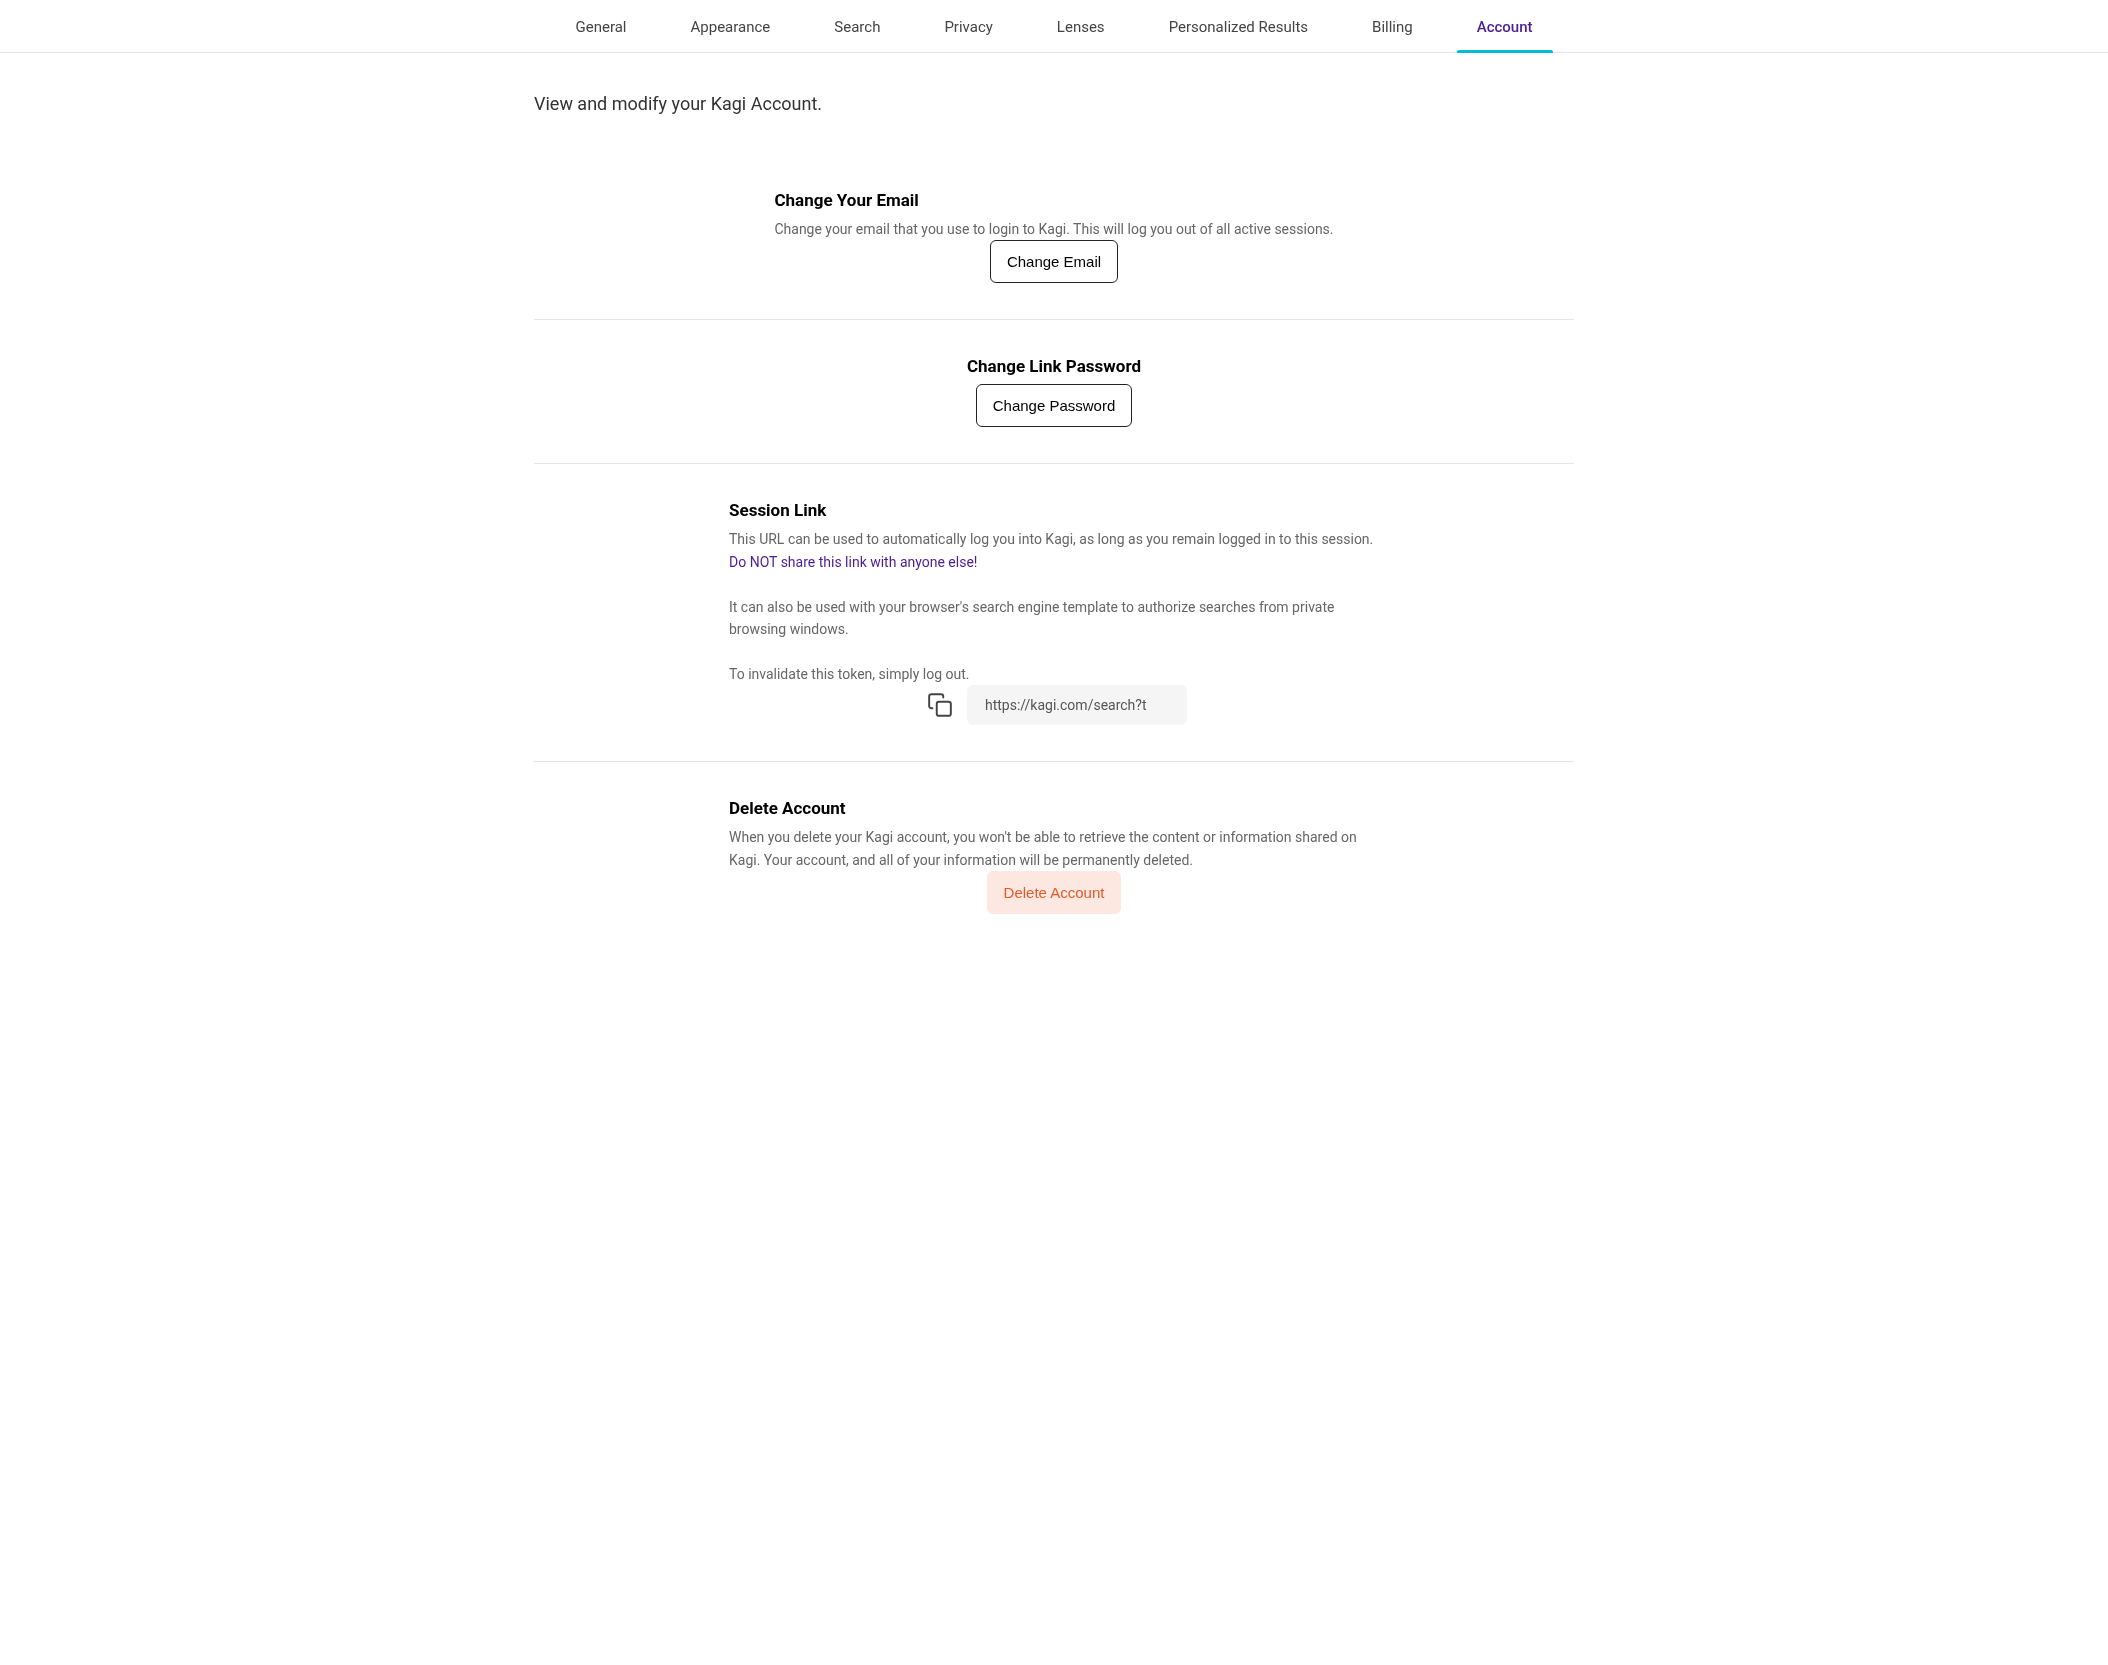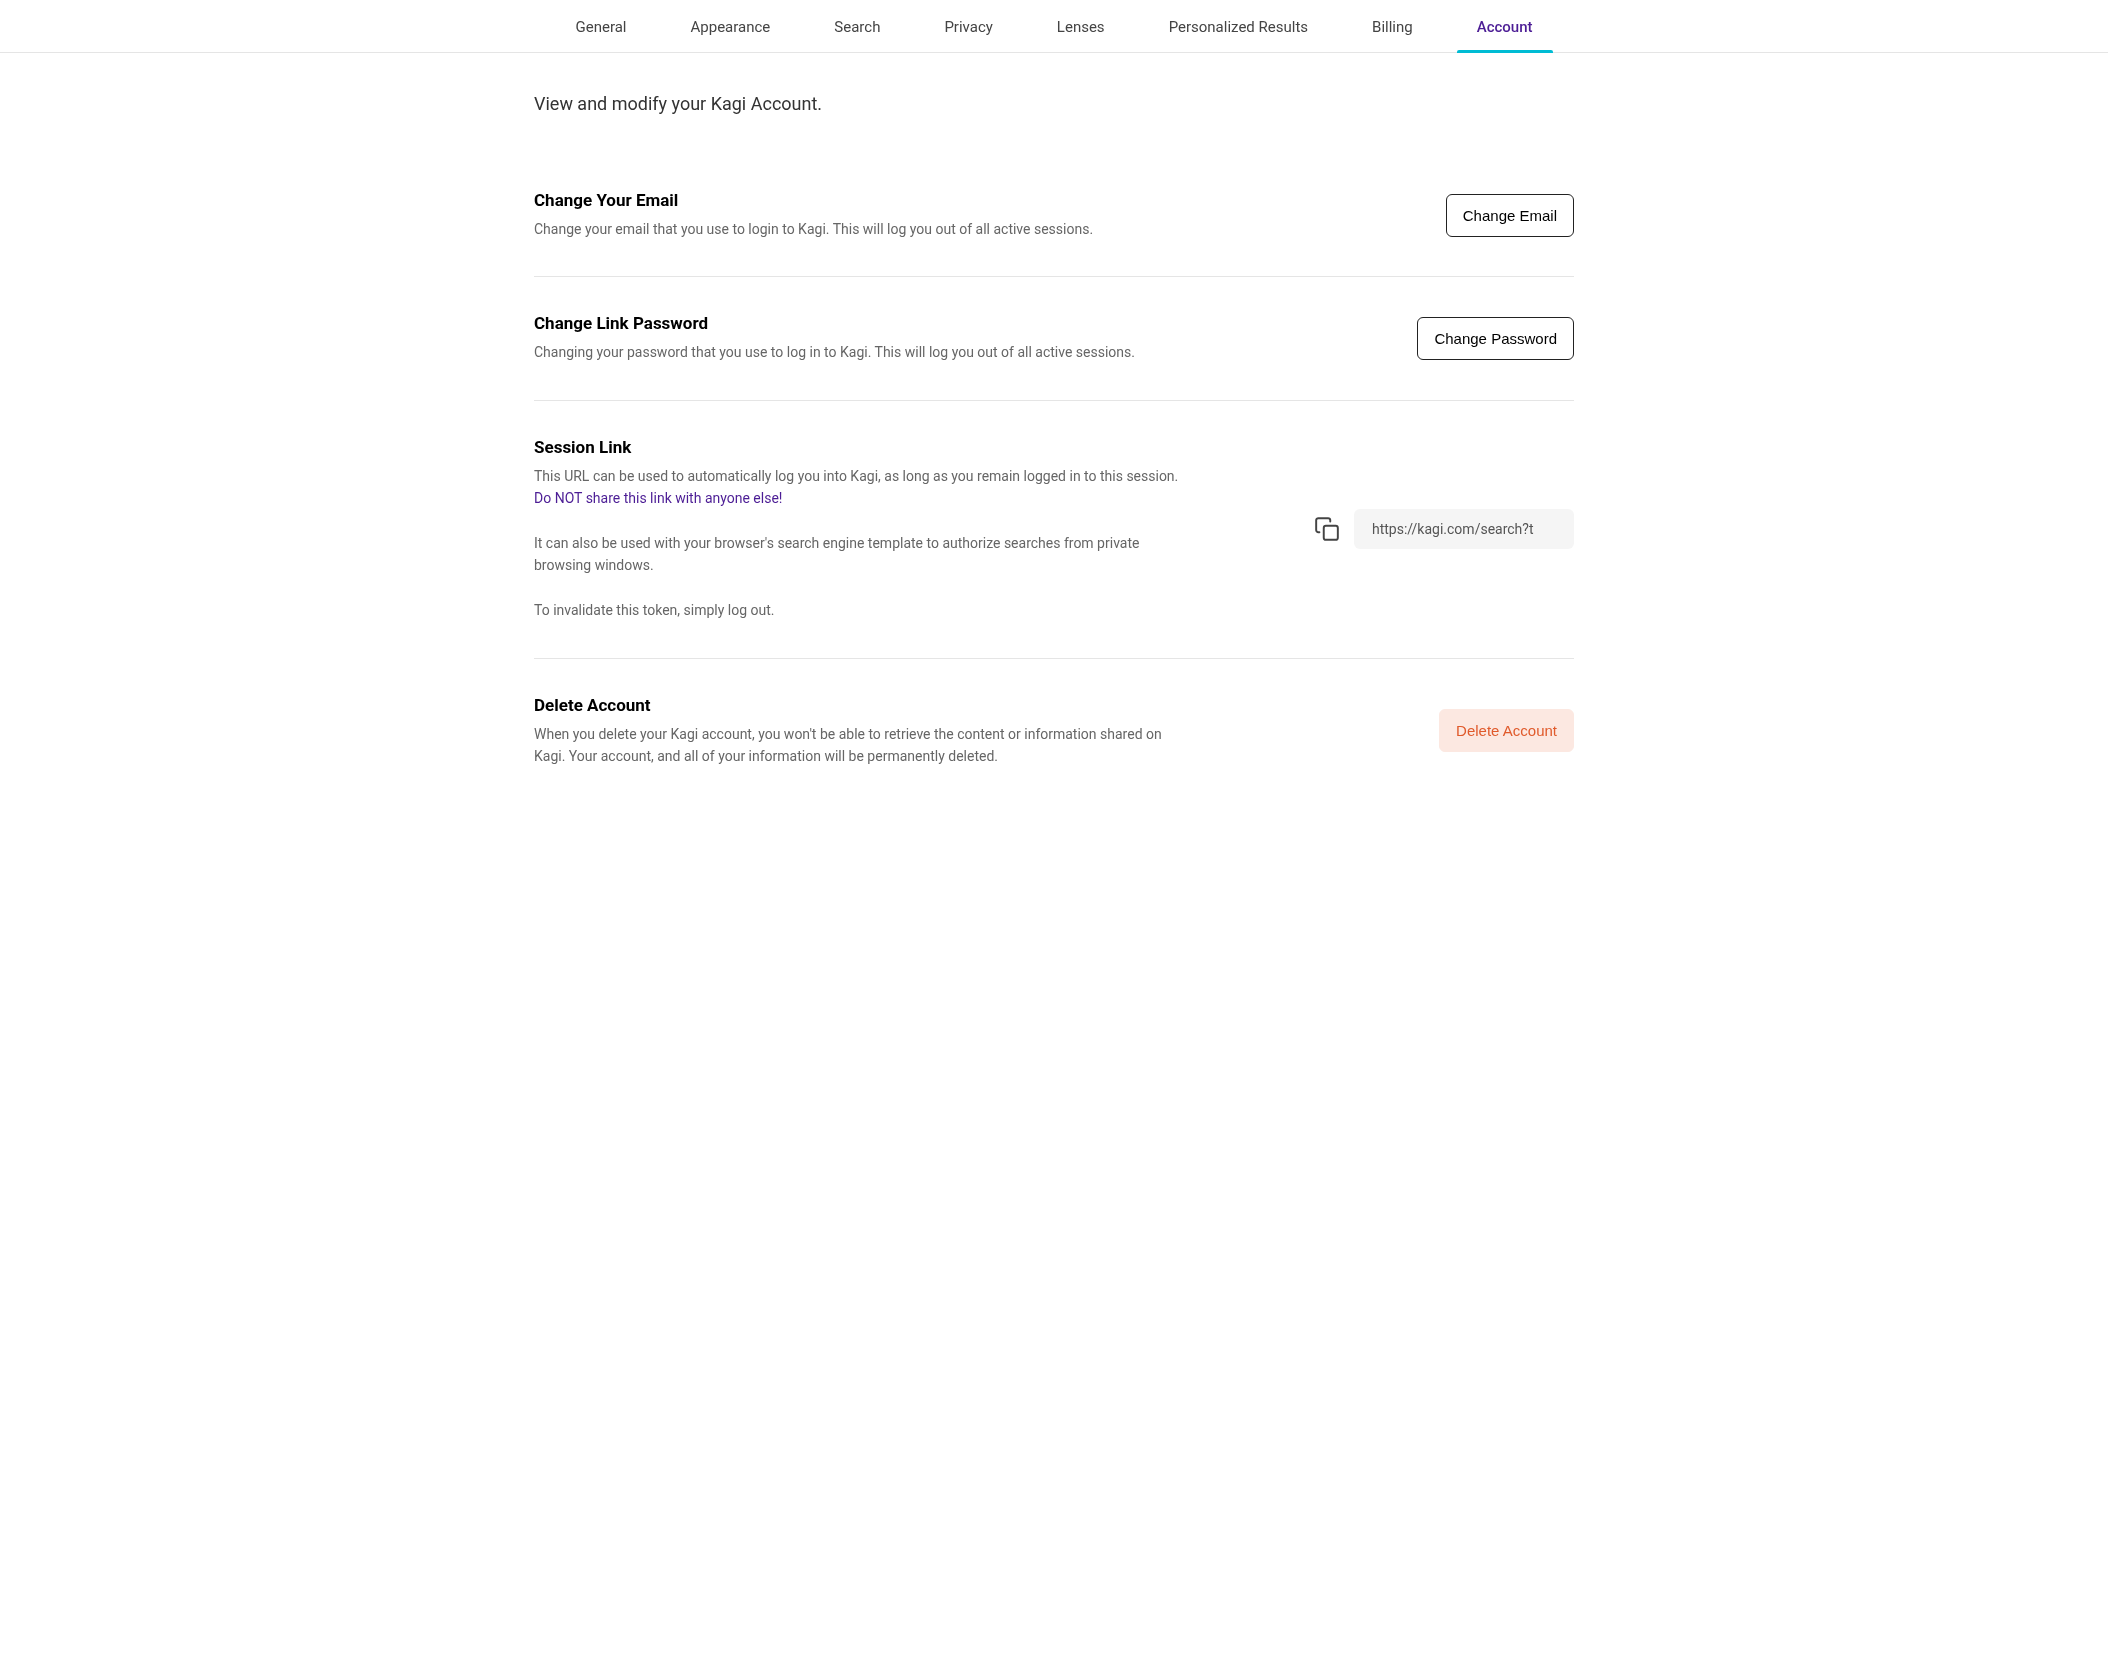--- a/index.html
+++ b/index.html
@@ -66,20 +66,21 @@
       margin-bottom: 40px;
     }
 
     
     .section {
       display: flex;
       align-items: center;
       justify-content: space-between;
       padding: 36px 0;
       border-bottom: 1px solid #e5e5e5;
+      flex-direction: column;
     }
 
     .section:last-child {
       border-bottom: none;
     }
 
     .section-content {
       flex: 1;
       max-width: 650px;
     }
@@ -177,21 +178,20 @@
     <div class="section-content">
       <div class="section-title">Change Your Email</div>
       <div class="section-desc">Change your email that you use to login to Kagi. This will log you out of all active sessions.</div>
     </div>
     <button class="btn btn-outline">Change Email</button>
   </div>
 
   <div class="section">
     <div class="section-content">
       <div class="section-title">Change Link Password</div>
-      <div class="section-desc">Changing your password that you use to log in to Kagi. This will log you out of all active sessions.</div>
     </div>
     <button class="btn btn-outline">Change Password</button>
   </div>
 
   <div class="section">
     <div class="section-content">
       <div class="section-title">Session Link</div>
       <div class="section-desc">
         <span>This URL can be used to automatically log you into Kagi, as long as you remain logged in to this session.</span>
         <strong>Do NOT share this link with anyone else!</strong>

